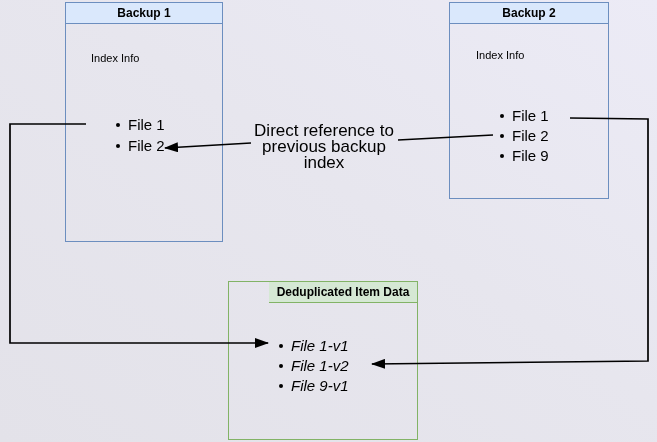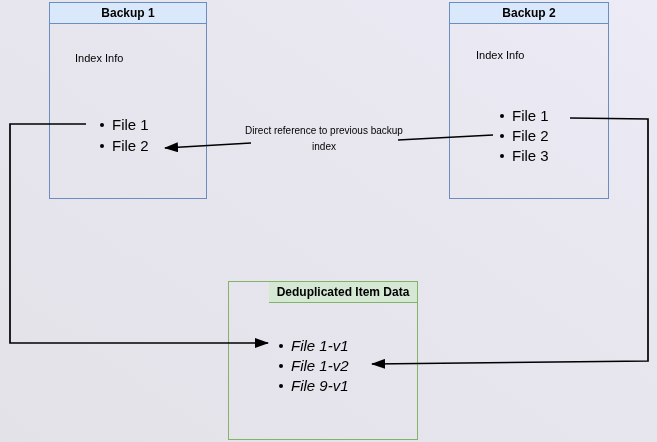--- a/index.html
+++ b/index.html
@@ -60,21 +60,21 @@
     background: #000;
   }
   .lh21 li { line-height: 21px; }
   .lh20 li { line-height: 20px; }
   .edge-label {
     position: absolute;
     left: 243px;
     top: 123px;
     width: 162px;
     text-align: center;
-    font-size: 10px;
+    font-size: 17px;
     line-height: 16px;
     z-index: 6;
   }
   svg.edges {
     position: absolute;
     inset: 0;
     width: 657px;
     height: 442px;
     z-index: 5;
     pointer-events: none;
@@ -83,36 +83,36 @@
     fill: none;
     stroke: #000;
     stroke-width: 1.7;
   }
 </style>
 </head>
 <body>
 
 <div class="canvas">
 
-  <div class="node blue" style="left:49px; top:2px; width:158px; height:197px;">
+  <div class="node blue" style="left:65px; top:2px; width:158px; height:240px;">
     <div class="node-header">Backup 1</div>
     <div class="subtitle" style="left:25px; top:49px;">Index Info</div>
     <ul class="file-list lh21" style="left:45px; top:111px;">
       <li>File 1</li>
       <li>File 2</li>
     </ul>
   </div>
 
   <div class="node blue" style="left:449px; top:2px; width:160px; height:197px;">
     <div class="node-header">Backup 2</div>
     <div class="subtitle" style="left:26px; top:46px;">Index Info</div>
     <ul class="file-list lh20" style="left:45px; top:103px;">
       <li>File 1</li>
       <li>File 2</li>
-      <li>File 3</li>
+      <li>File 9</li>
     </ul>
   </div>
 
   <div class="node green" style="left:228px; top:281px; width:190px; height:159px;">
     <div class="node-header">Deduplicated Item Data</div>
     <ul class="file-list lh20" style="left:45px; top:54px;font-style:italic;">
       <li>File 1-v1</li>
       <li>File 1-v2</li>
       <li>File 9-v1</li>
     </ul>

